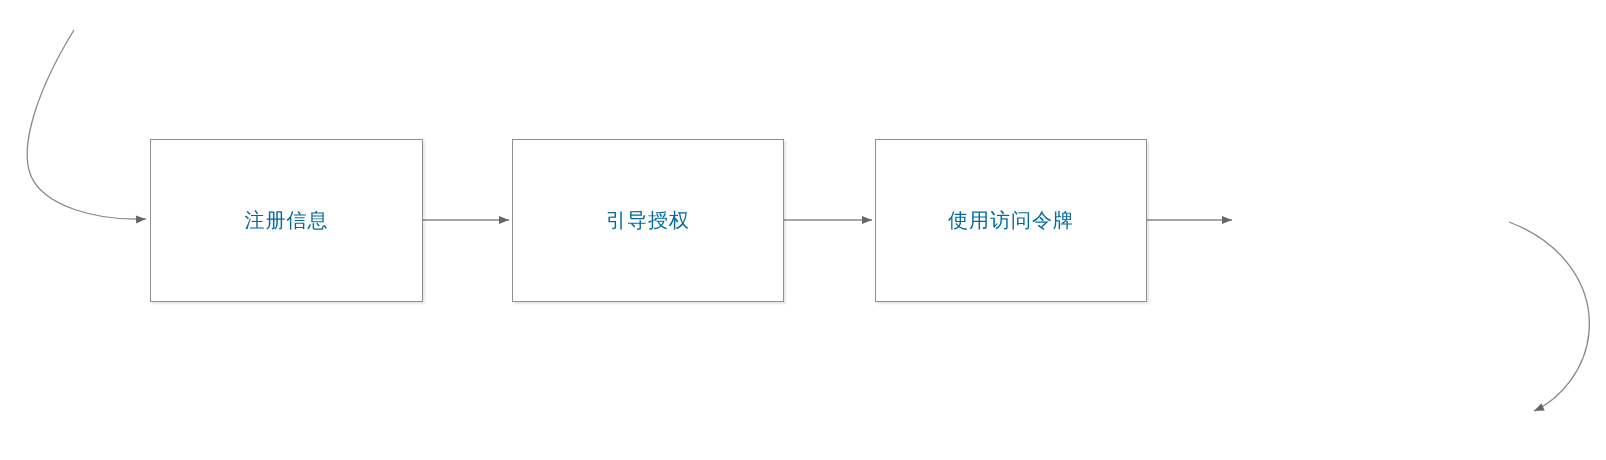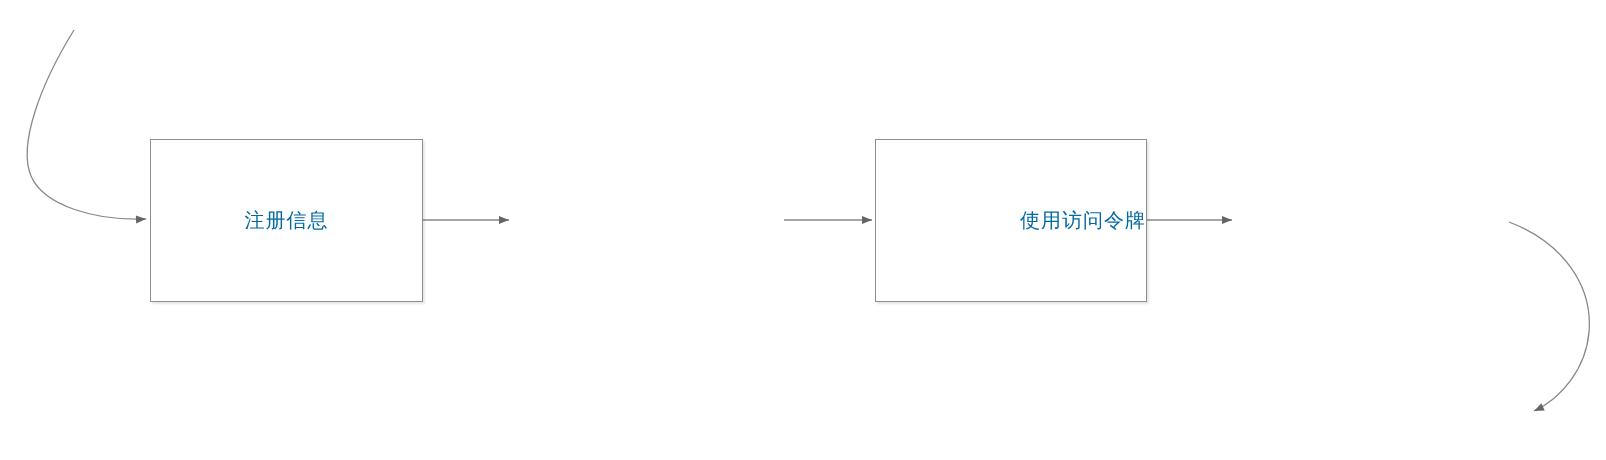--- a/index.html
+++ b/index.html
@@ -37,21 +37,21 @@
     top: 139px;
   }
   .node-label {
     font-size: 20px;
     color: #0369a1;
     letter-spacing: 1px;
     white-space: nowrap;
   }
   .node-1 { left: 150px; }
   .node-2 { left: 512px; width: 272px; }
-  .node-3 { left: 875px; width: 272px; justify-content: flex-end; }
+  .node-3 { left: 875px; width: 272px; }
   .node-4 { left: 1235px; }
 </style>
 </head>
 <body>
 
 <div class="canvas">
 
   <svg class="edges" viewBox="0 0 1606 460" xmlns="http://www.w3.org/2000/svg">
     <defs>
       <marker id="arrowhead" markerUnits="userSpaceOnUse" markerWidth="12" markerHeight="10" refX="11" refY="5" orient="auto">
@@ -67,19 +67,22 @@
 
     <path d="M 1147 220 L 1232 220" fill="none" stroke="#888888" stroke-width="1.3" marker-end="url(#arrowhead)"></path>
 
     <path d="M 1509 222 C 1562 242 1593 285 1589 332 C 1586 368 1562 398 1534 411" fill="none" stroke="#888888" stroke-width="1.3" marker-end="url(#arrowhead)"></path>
   </svg>
 
   <div class="node node-1">
     <span class="node-label">注册信息</span>
   </div>
 
+  <div class="node node-2">
+    <span class="node-label">引导授权</span>
+  </div>
 
   <div class="node node-3">
     <span class="node-label">使用访问令牌</span>
   </div>
 
 
 </div>
 
 </body></html>

